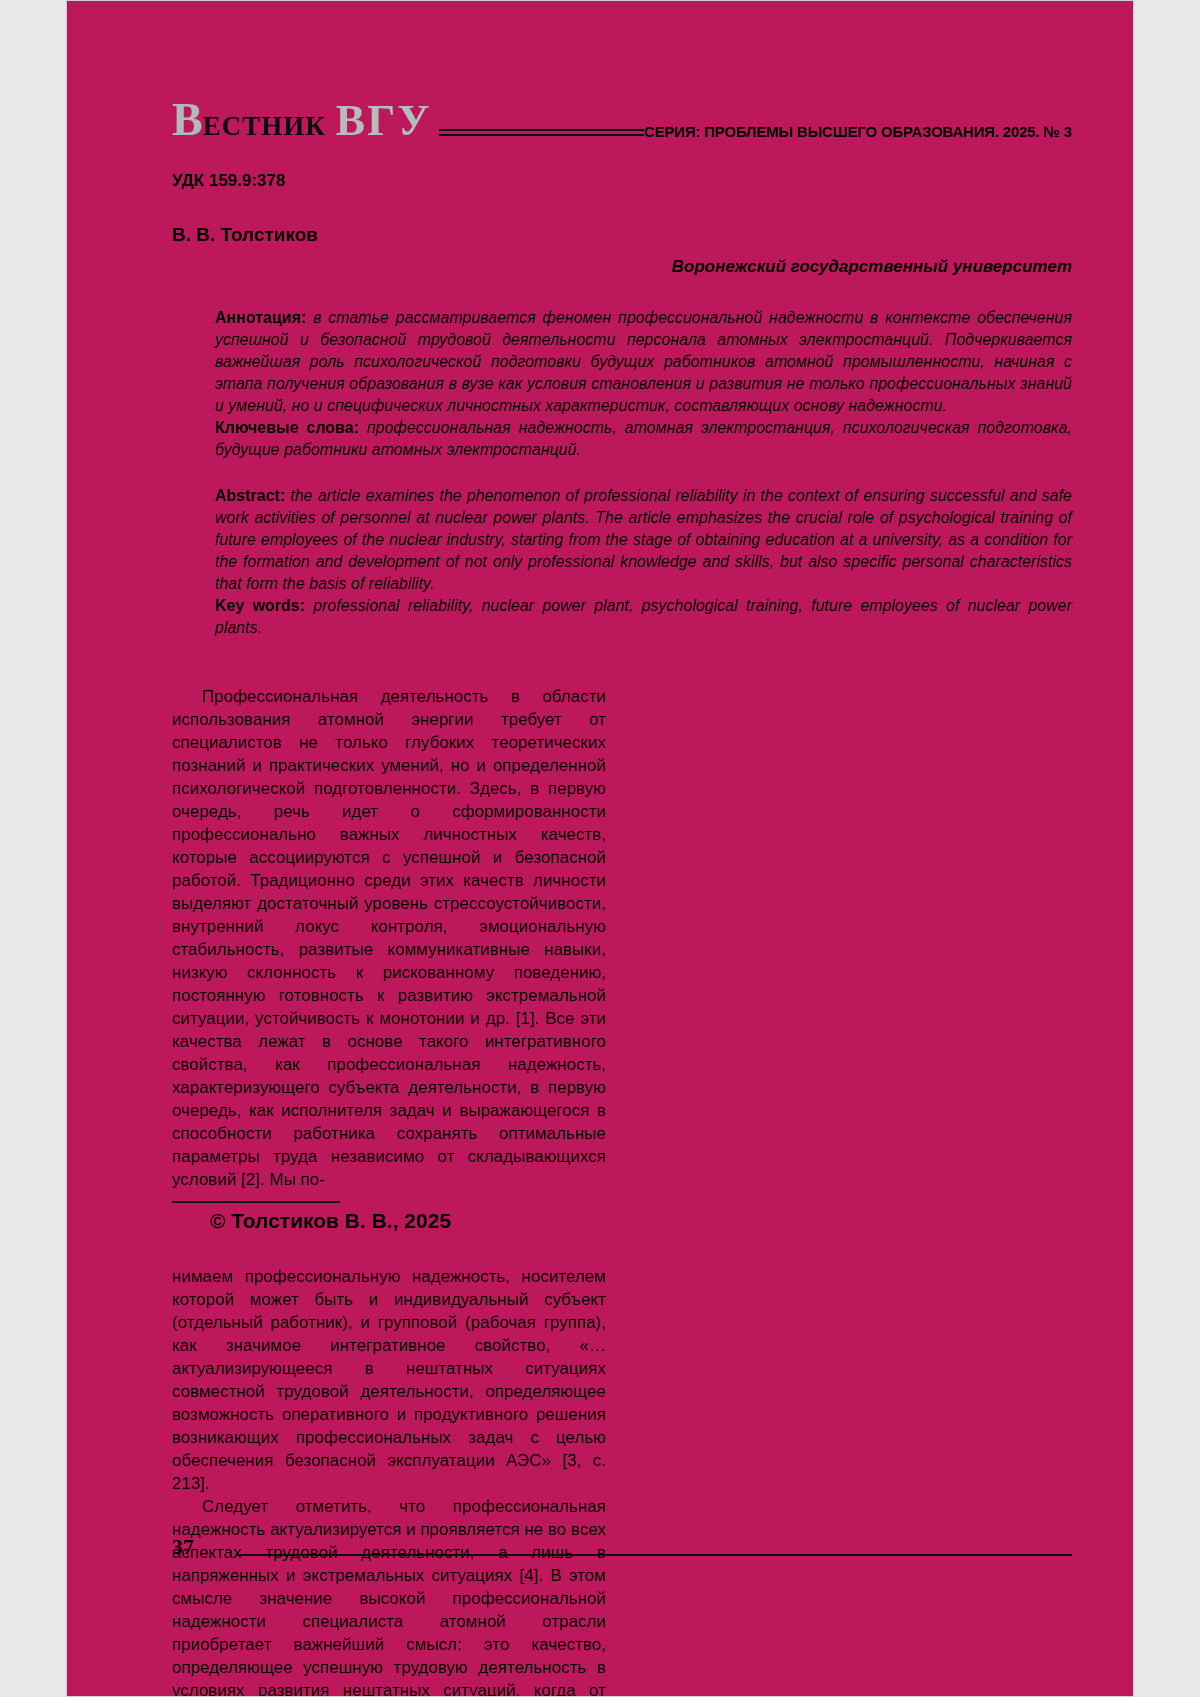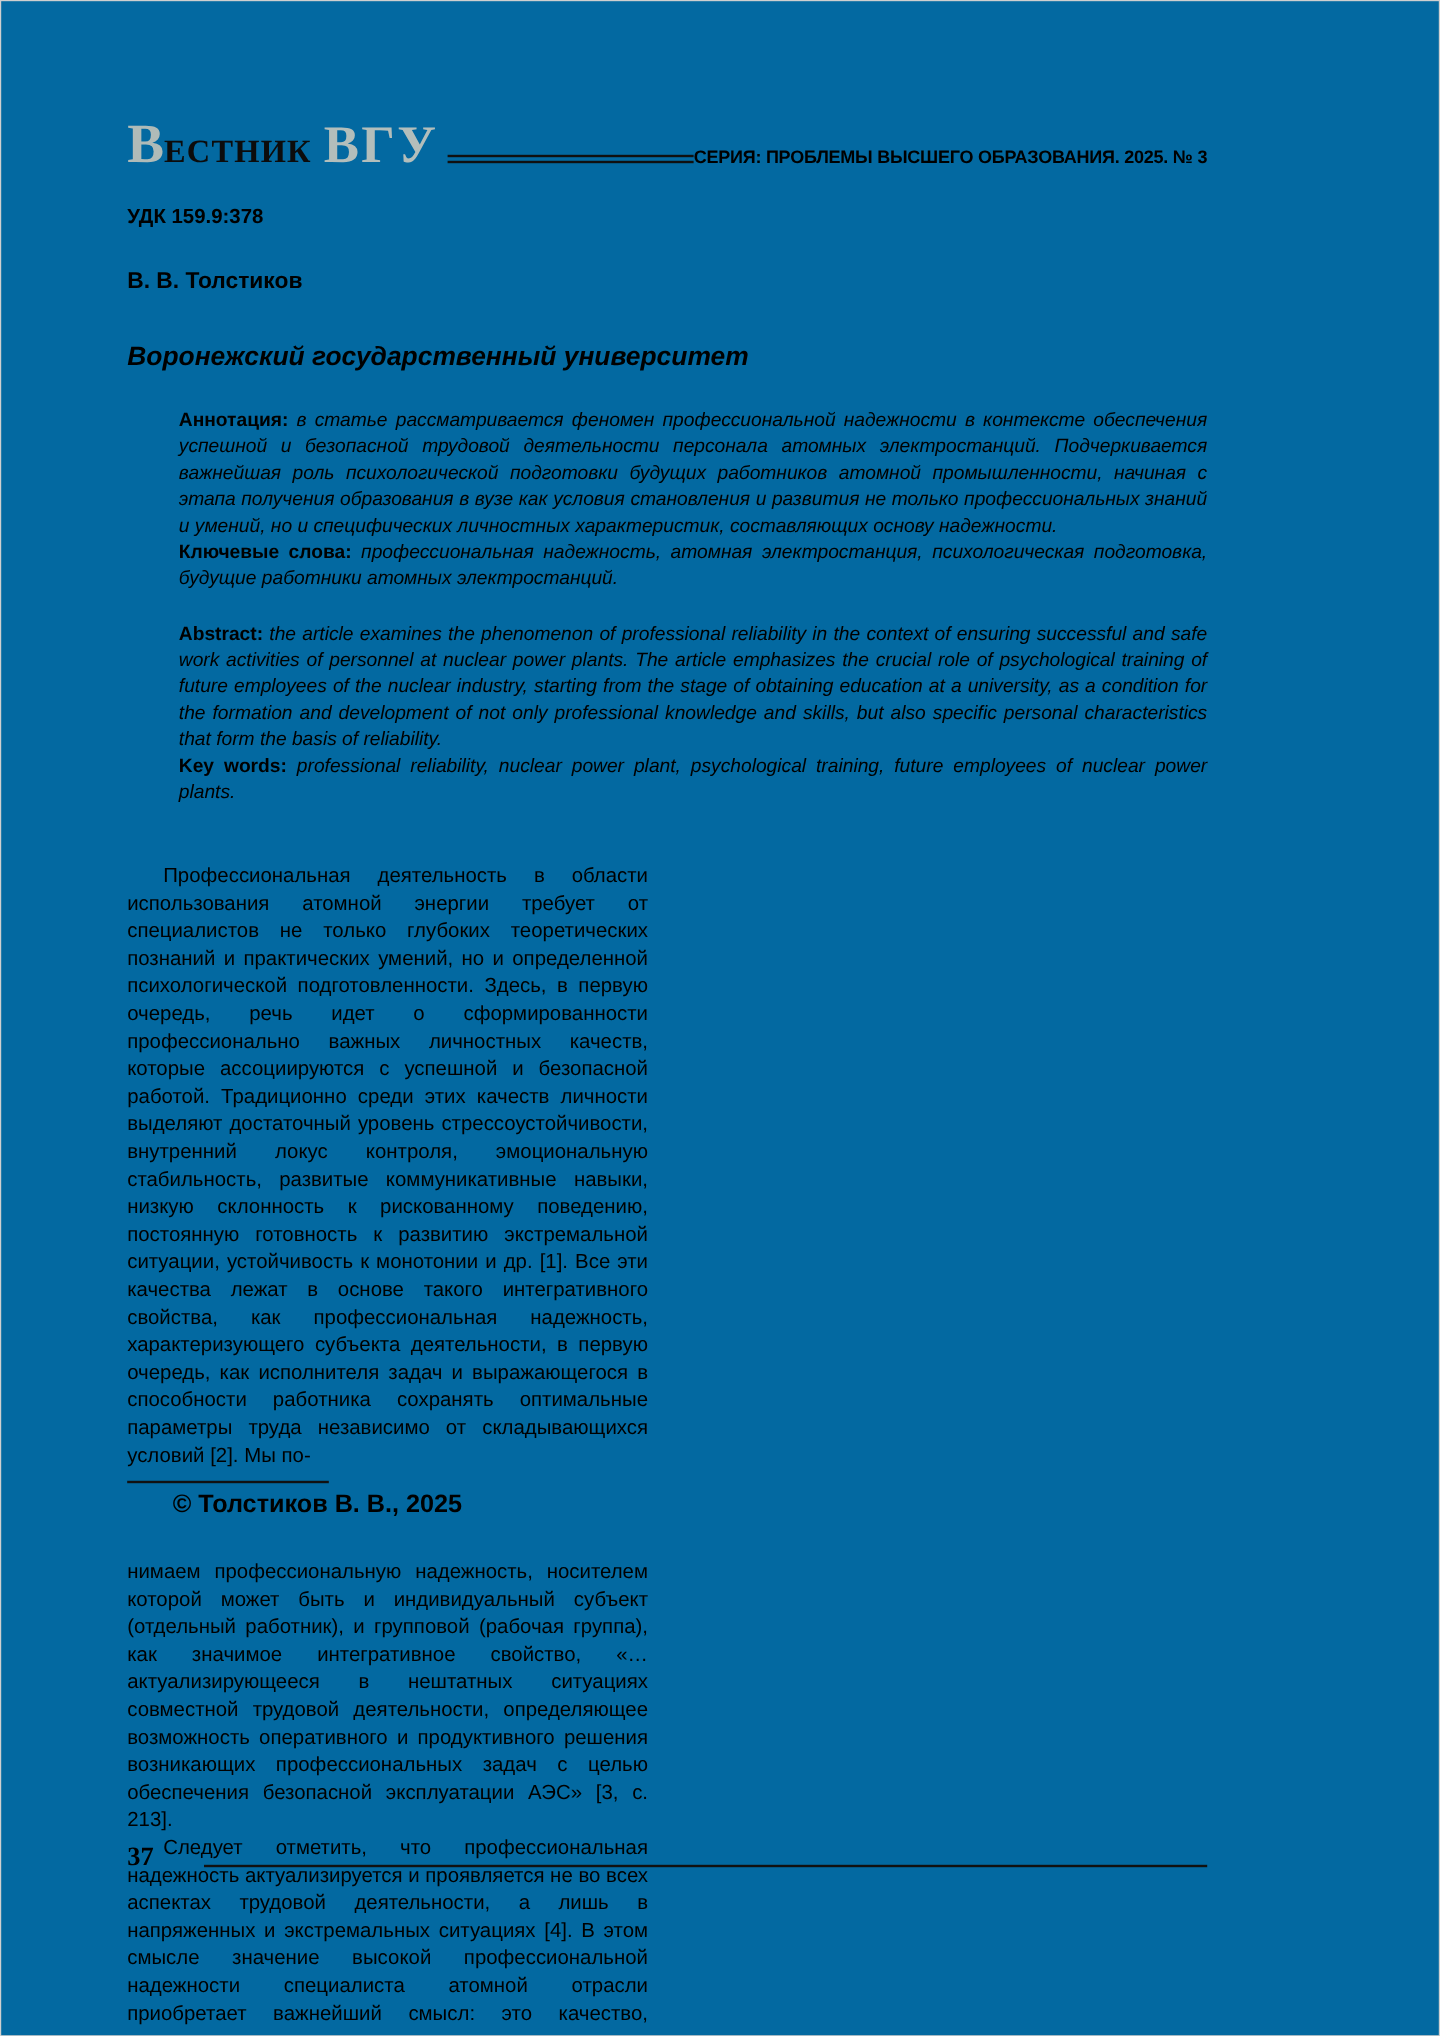--- a/index.html
+++ b/index.html
@@ -2,24 +2,24 @@
 <html lang="ru"><head>
 <meta charset="utf-8">
 <style>
   html, body {
     margin: 0;
     padding: 0;
     background: #e8e8e8;
   }
   .page {
     position: relative;
-    width: 1200px;
+    width: 1068px;
     height: 1697px;
     margin: 0 auto;
-    background: #0369a1;
+    background: #be185d;
     color: #000;
     font-family: "Liberation Sans", sans-serif;
     box-sizing: border-box;
     border: 1px solid #cfcfcf;
     overflow: hidden;
     padding-left: 39px;
   }
   .content {
     position: absolute;
     left: 105px;
@@ -85,23 +85,23 @@
     font-size: 27px;
     line-height: 31px;
     letter-spacing: 1.5px;
   }
   .author {
     margin-top: 33px;
     font-size: 19px;
     font-weight: bold;
   }
   .affiliation {
-    margin-top: 38px;
-    text-align: left;
-    font-size: 22px;
+    margin-top: 11px;
+    text-align: right;
+    font-size: 17px;
     font-weight: bold;
     font-style: italic;
   }
   .received {
     margin-top: 24px;
     text-align: center;
     font-size: 17.5px;
   }
 
   

